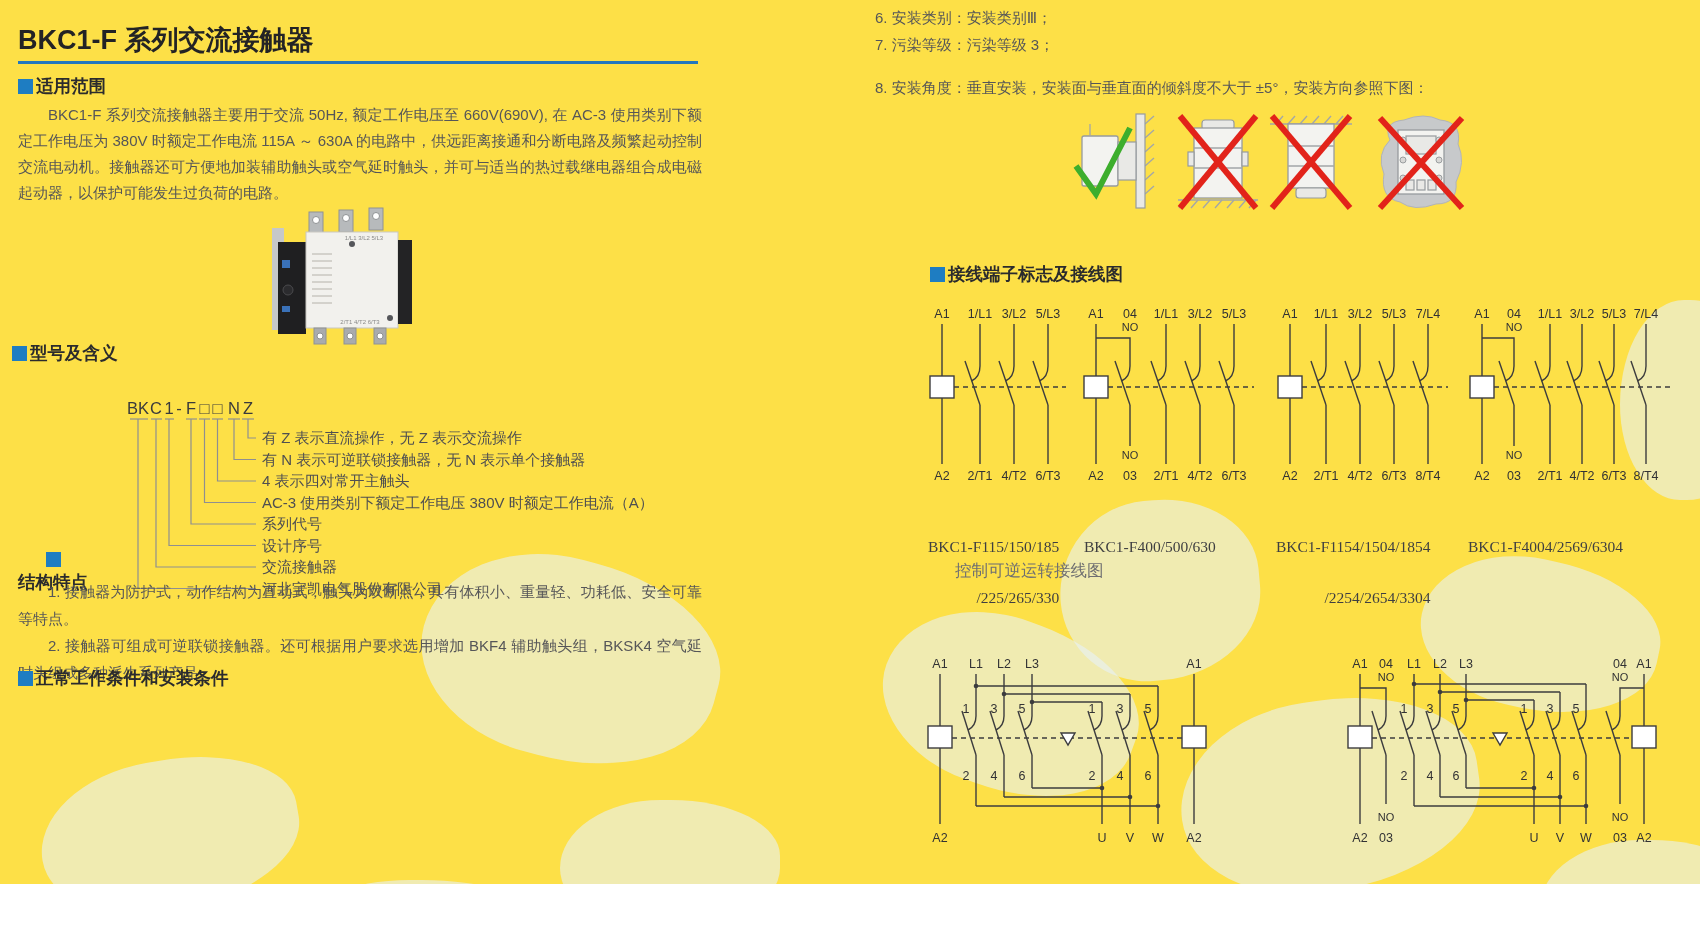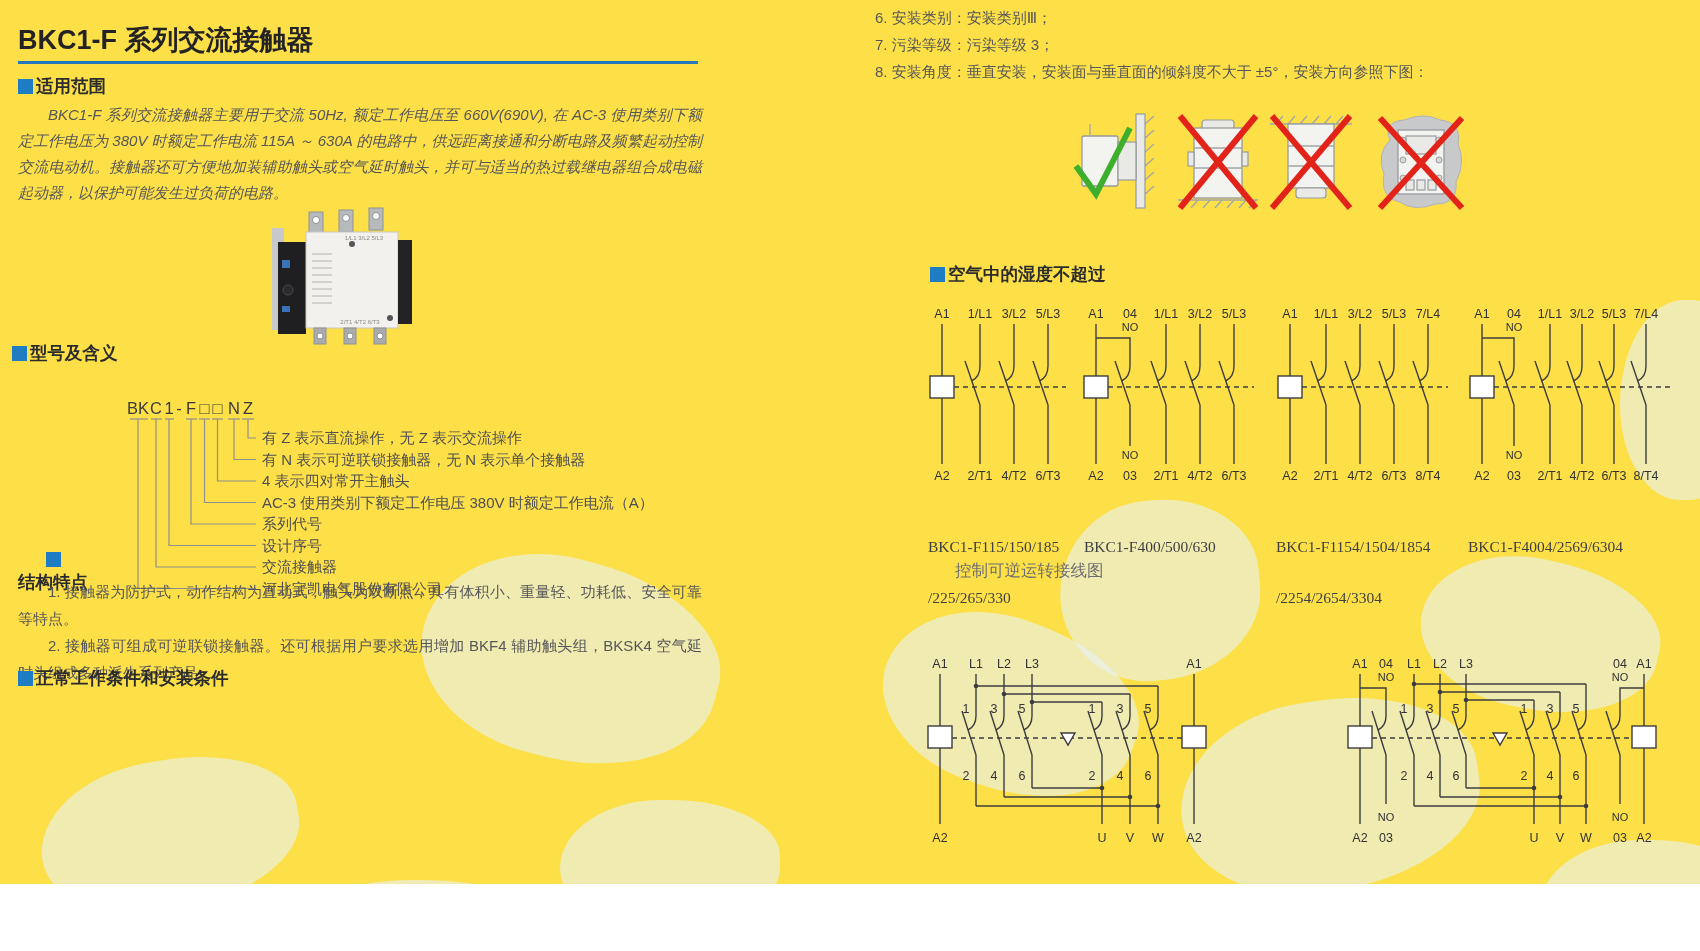--- a/index.html
+++ b/index.html
@@ -30,21 +30,21 @@
   svg.diagram path.tri{fill:#fff;}
   svg.diagram text{fill:#323234;font-size:12.5px;text-anchor:middle;stroke:none;
       font-family:"Liberation Sans",sans-serif;}
   svg.diagram text.sm{font-size:11px;}
   
   svg.mdl{position:absolute;z-index:2;overflow:visible;}
   svg.mdl line,svg.mdl polyline,svg.mdl rect{stroke:#8f8f90;stroke-width:1.2;fill:none;}
   svg.mdl text{fill:#4f4f51;font-size:15px;stroke:none;font-family:"Liberation Sans",sans-serif;}
   svg.mdl text.code{font-size:16.5px;text-anchor:middle;fill:#3a3a3c;}
   .caption{position:absolute;font-family:"Liberation Serif",serif;font-size:15.5px;
-           line-height:17px;color:#3f3f41;z-index:2;white-space:pre;}
+           line-height:17px;color:#3f3f41;z-index:2;white-space:pre;text-align:right;}
   .rev-title{position:absolute;font-family:"Liberation Serif",serif;font-size:16.5px;
            color:#6f6f71;z-index:2;}
   
   svg.icon{position:absolute;z-index:2;}
   svg.icon .ln{stroke:#a2a6a9;stroke-width:1.3;fill:none;}
   svg.icon .bd{stroke:#979b9e;stroke-width:1.3;fill:#f3f3f0;}
   svg.icon .bd2{stroke:#979b9e;stroke-width:1.2;fill:#e9e9e6;}
   svg.icon .chk{stroke:#3dae2d;stroke-width:6;fill:none;}
   svg.icon .xx{stroke:#e2231a;stroke-width:6;fill:none;}
   
@@ -67,21 +67,21 @@
   <div class="blob" style="left:1620px;top:300px;width:140px;height:200px;"></div>
   <div class="corner-tab"></div>
 
   <div class="title">BKC1-F 系列交流接触器</div>
   <div class="title-rule"></div>
 
   <div class="sec-head" style="left:18px;top:74px;">
     <span class="sq"></span>
     <span>适用范围</span>
   </div>
-  <div class="bodytext" style="left:18px;top:102px;font-style:italic;">
+  <div class="bodytext" style="left:18px;top:102px;">
     <p>BKC1-F 系列交流接触器主要用于交流 50Hz, 额定工作电压至 660V(690V), 在 AC-3 使用类别下额定工作电压为 380V 时额定工作电流 115A ～ 630A 的电路中，供远距离接通和分断电路及频繁起动控制交流电动机。接触器还可方便地加装辅助触头或空气延时触头，并可与适当的热过载继电器组合成电磁起动器，以保护可能发生过负荷的电路。</p>
   </div>
 
   <svg class="photo" style="left:248px;top:198px;" width="178" height="150" viewBox="0 0 178 150">
     <g>
       <rect x="61" y="14" width="14" height="22" fill="#b7babc" stroke="#8f9294"></rect>
       <rect x="91" y="12" width="14" height="22" fill="#b7babc" stroke="#8f9294"></rect>
       <rect x="121" y="10" width="14" height="22" fill="#b7babc" stroke="#8f9294"></rect>
       <circle cx="68" cy="22" r="3.5" fill="#fff" stroke="#8f9294"></circle>
       <circle cx="98" cy="20" r="3.5" fill="#fff" stroke="#8f9294"></circle>
@@ -173,21 +173,21 @@
   </div>
 
   <div class="sec-head" style="left:18px;top:666px;">
     <span class="sq"></span>
     <span>正常工作条件和安装条件</span>
   </div>
 
   <div class="bodytext items" style="left:875px;top:4px;width:640px;">
     <p style="text-indent:0;">6. 安装类别：安装类别Ⅲ；</p>
     <p style="text-indent:0;">7. 污染等级：污染等级 3；</p>
-    <p style="text-indent:0;">8. 安装角度：垂直安装，安装面与垂直面的倾斜度不大于 ±5°，安装方向参照下图：</p>
+    <p style="text-indent:0;margin-top:16px;">8. 安装角度：垂直安装，安装面与垂直面的倾斜度不大于 ±5°，安装方向参照下图：</p>
   </div>
 
   <svg class="icon" style="left:1066px;top:110px;" width="96" height="104" viewBox="0 0 96 104">
     <g class="ln">
       <line x1="79" y1="14" x2="88" y2="6"></line>
         <line x1="79" y1="28" x2="88" y2="20"></line>
       <line x1="79" y1="42" x2="88" y2="34"></line>
         <line x1="79" y1="56" x2="88" y2="48"></line>
       <line x1="79" y1="70" x2="88" y2="62"></line>
         <line x1="79" y1="84" x2="88" y2="76"></line>
@@ -258,21 +258,21 @@
       <rect class="bd2" x="54" y="70" width="8" height="10"></rect>
     </g>
     <g>
       <line class="xx" x1="6" y1="8" x2="88" y2="98"></line>
         <line class="xx" x1="88" y1="8" x2="6" y2="98"></line>
     </g>
   </svg>
 
   <div class="sec-head" style="left:930px;top:262px;">
     <span class="sq"></span>
-    <span>空气中的湿度不超过</span>
+    <span>接线端子标志及接线图</span>
   </div>
 
   <svg class="diagram" style="left:928px;top:306px;" width="140" height="190" viewBox="0 0 140 190">
     <text x="14" y="12">A1</text>
     <text x="52" y="12">1/L1</text>
     <text x="86" y="12">3/L2</text>
     <text x="120" y="12">5/L3</text>
     <g>
       <line x1="14" y1="18" x2="14" y2="70"></line>
         <rect class="coil" x="2" y="70" width="24" height="22"></rect>

